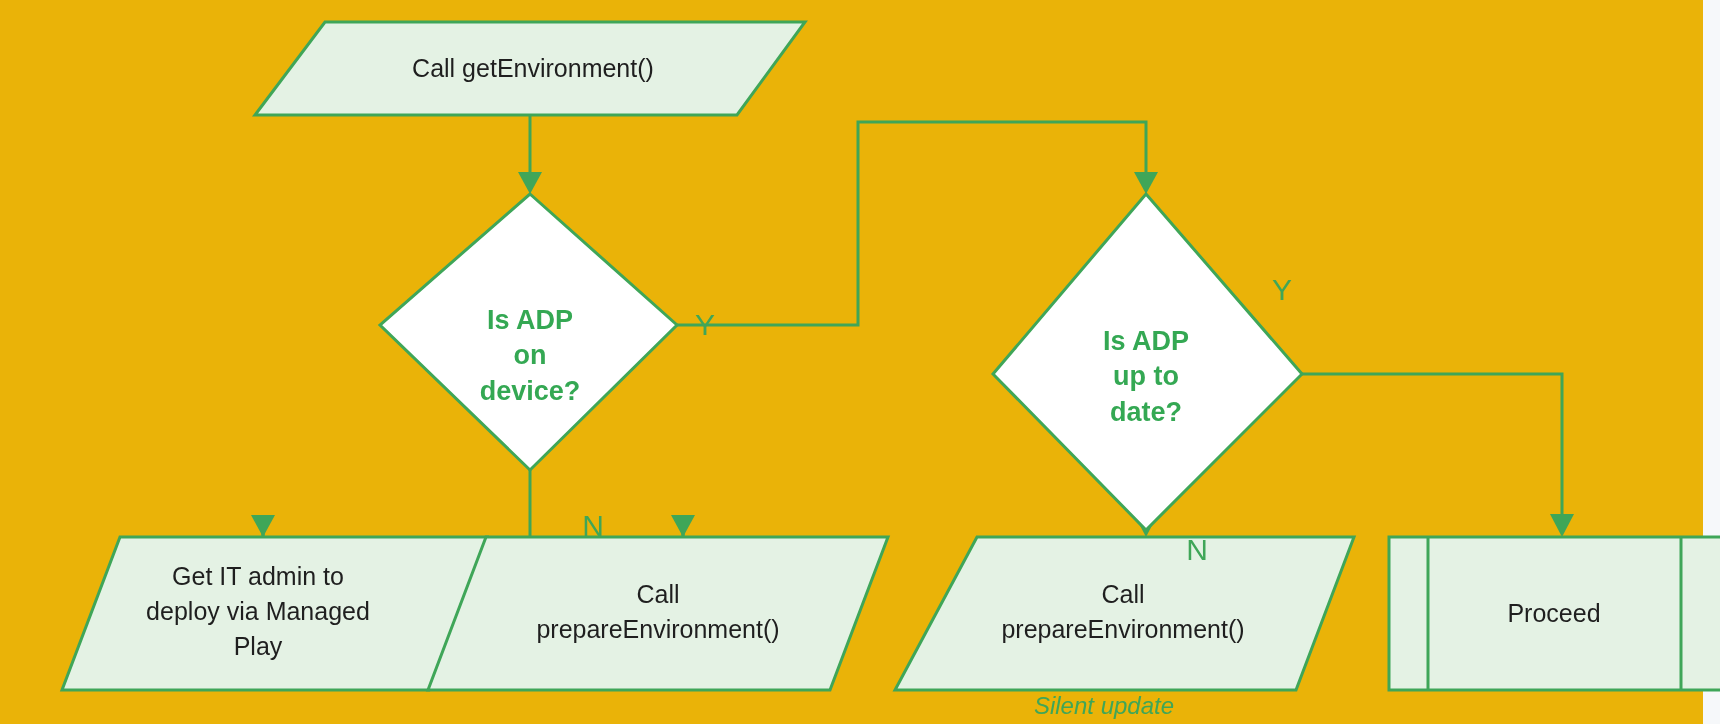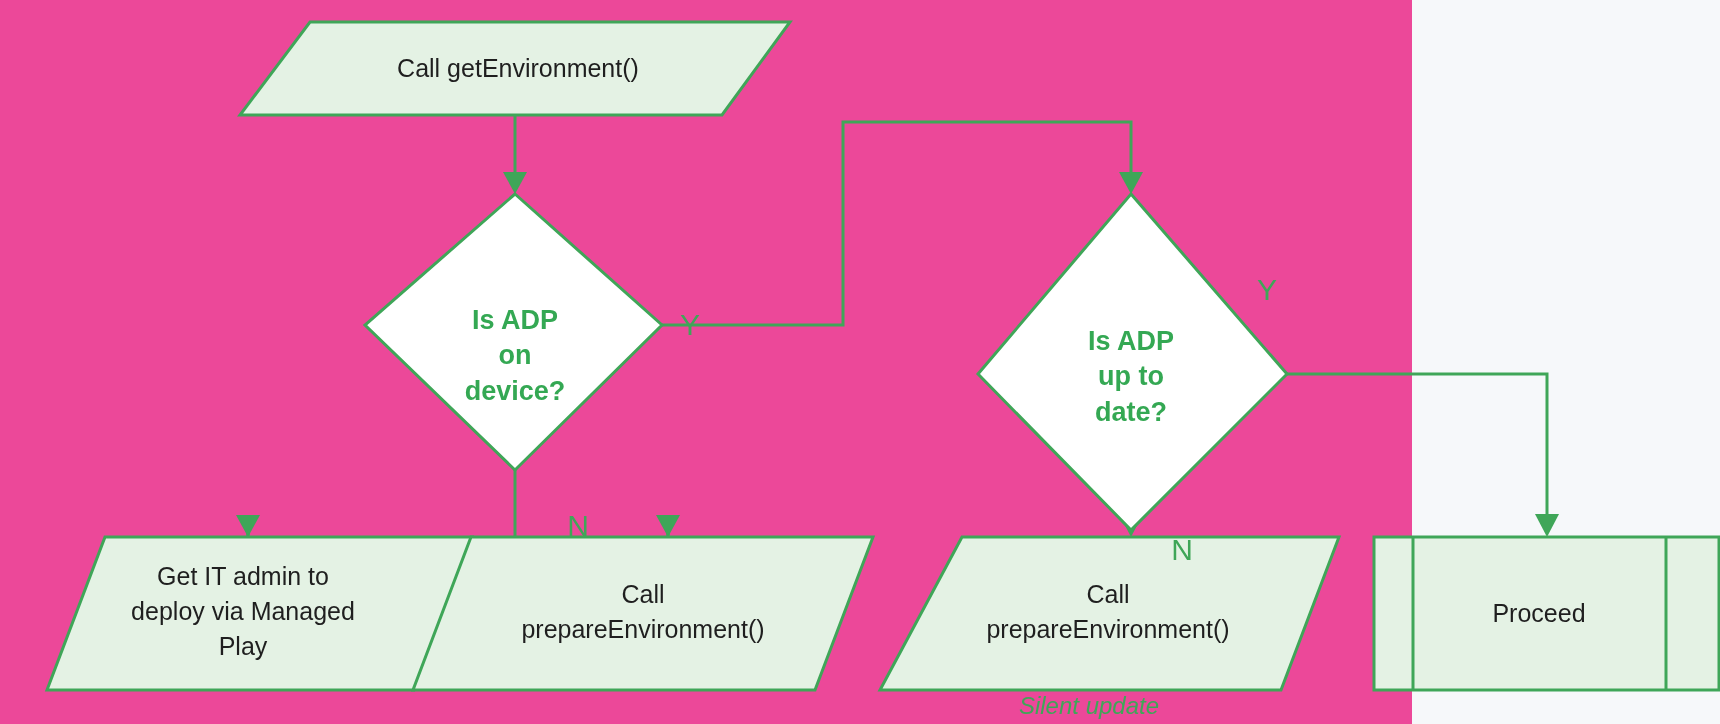--- a/index.html
+++ b/index.html
@@ -9,23 +9,24 @@
     background: #f6f8fa;
   }
   body {
     width: 1720px;
     height: 724px;
     overflow: hidden;
     font-family: "Liberation Sans", sans-serif;
   }
   #flow-root {
     position: relative;
-    width: 1412px;
+    width: 1688px;
     height: 724px;
-    background: #ec4899;
+    background: #eab308;
+    padding-left: 15px;
   }
   svg#flowchart {
     display: block;
     width: 1720px;
     height: 724px;
   }
   .shape-fill {
     fill: #e4f2e4;
     stroke: #3fa658;
     stroke-width: 3;

